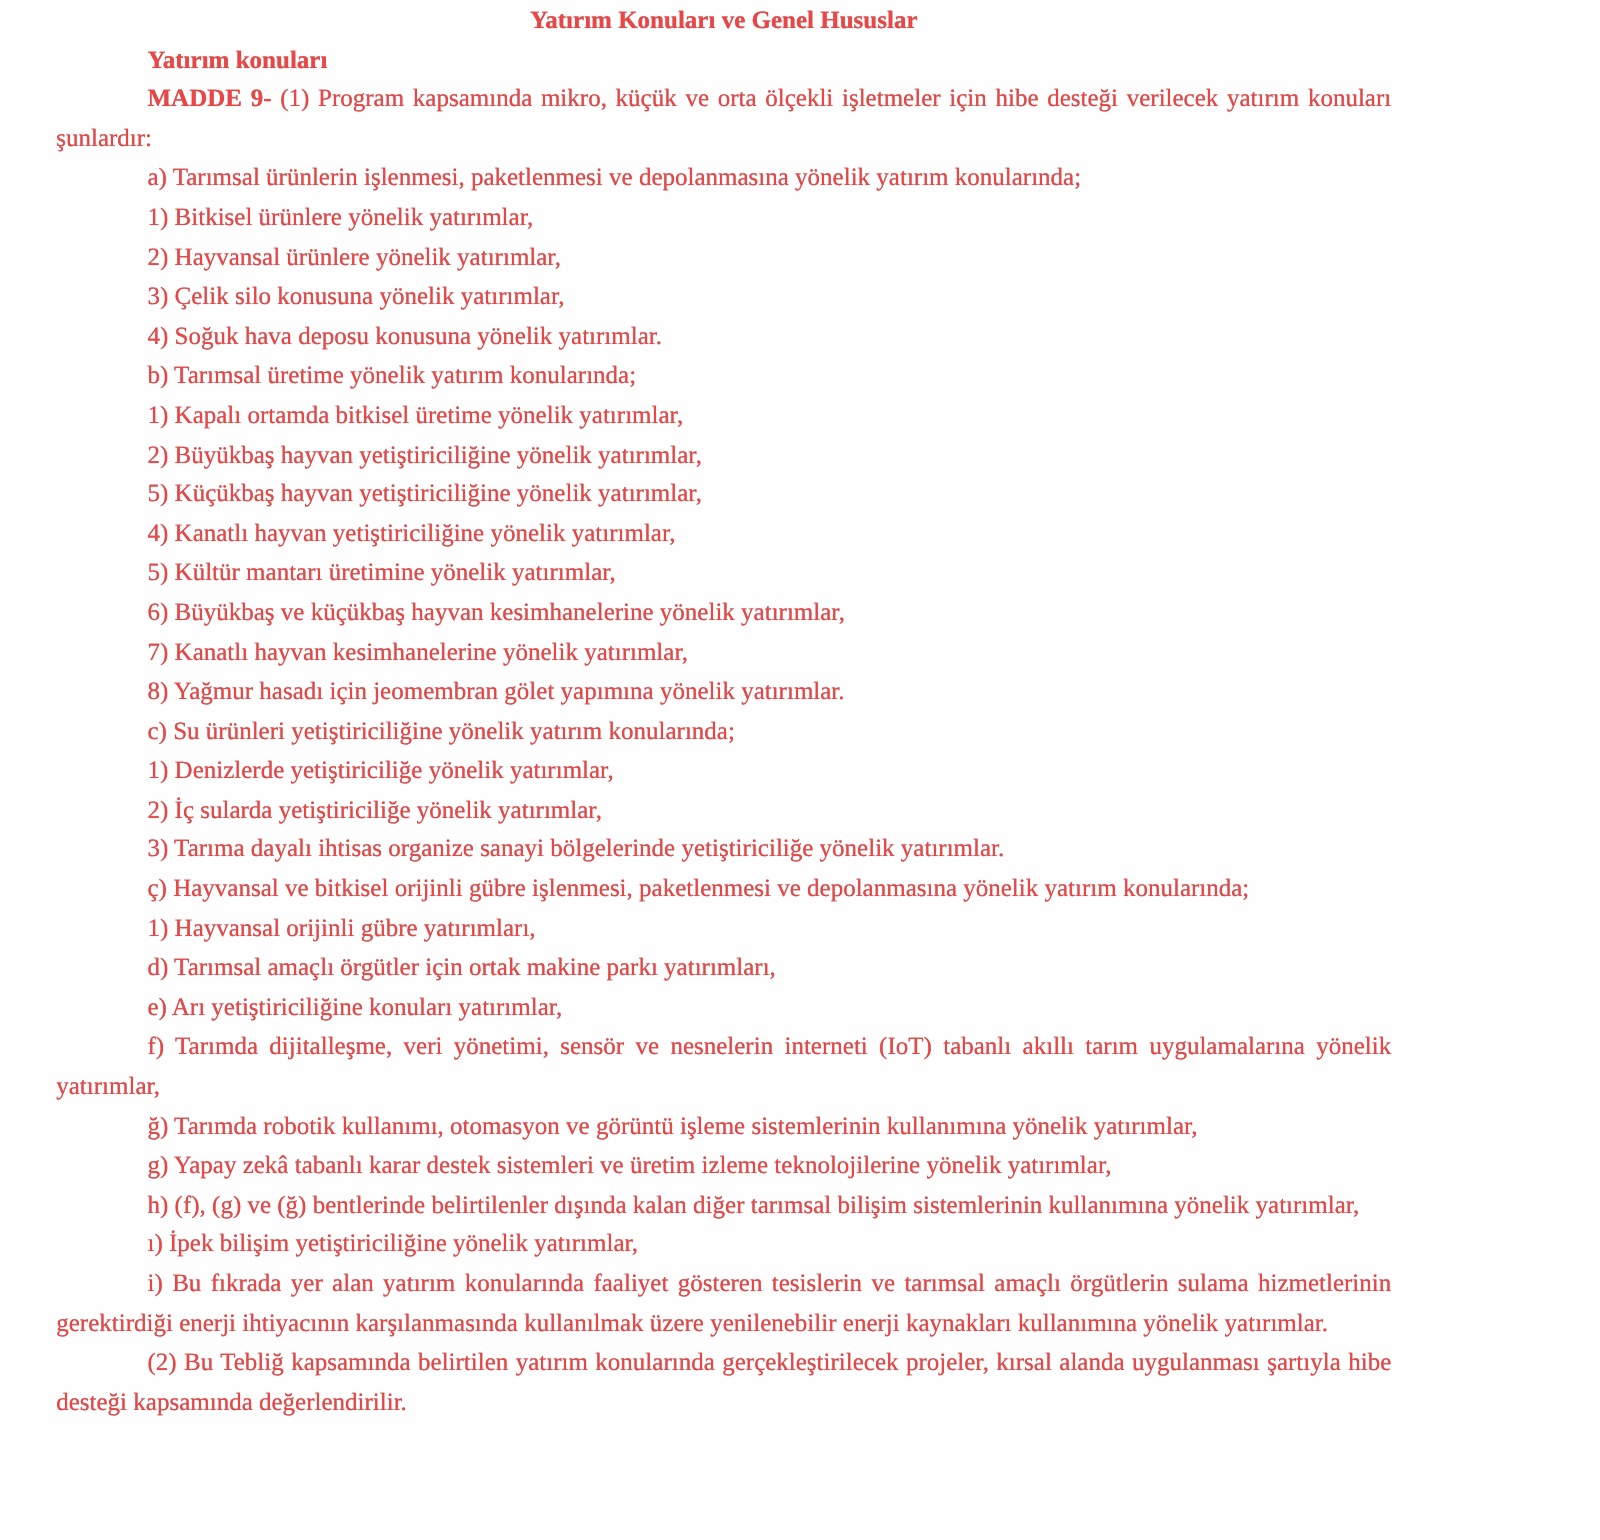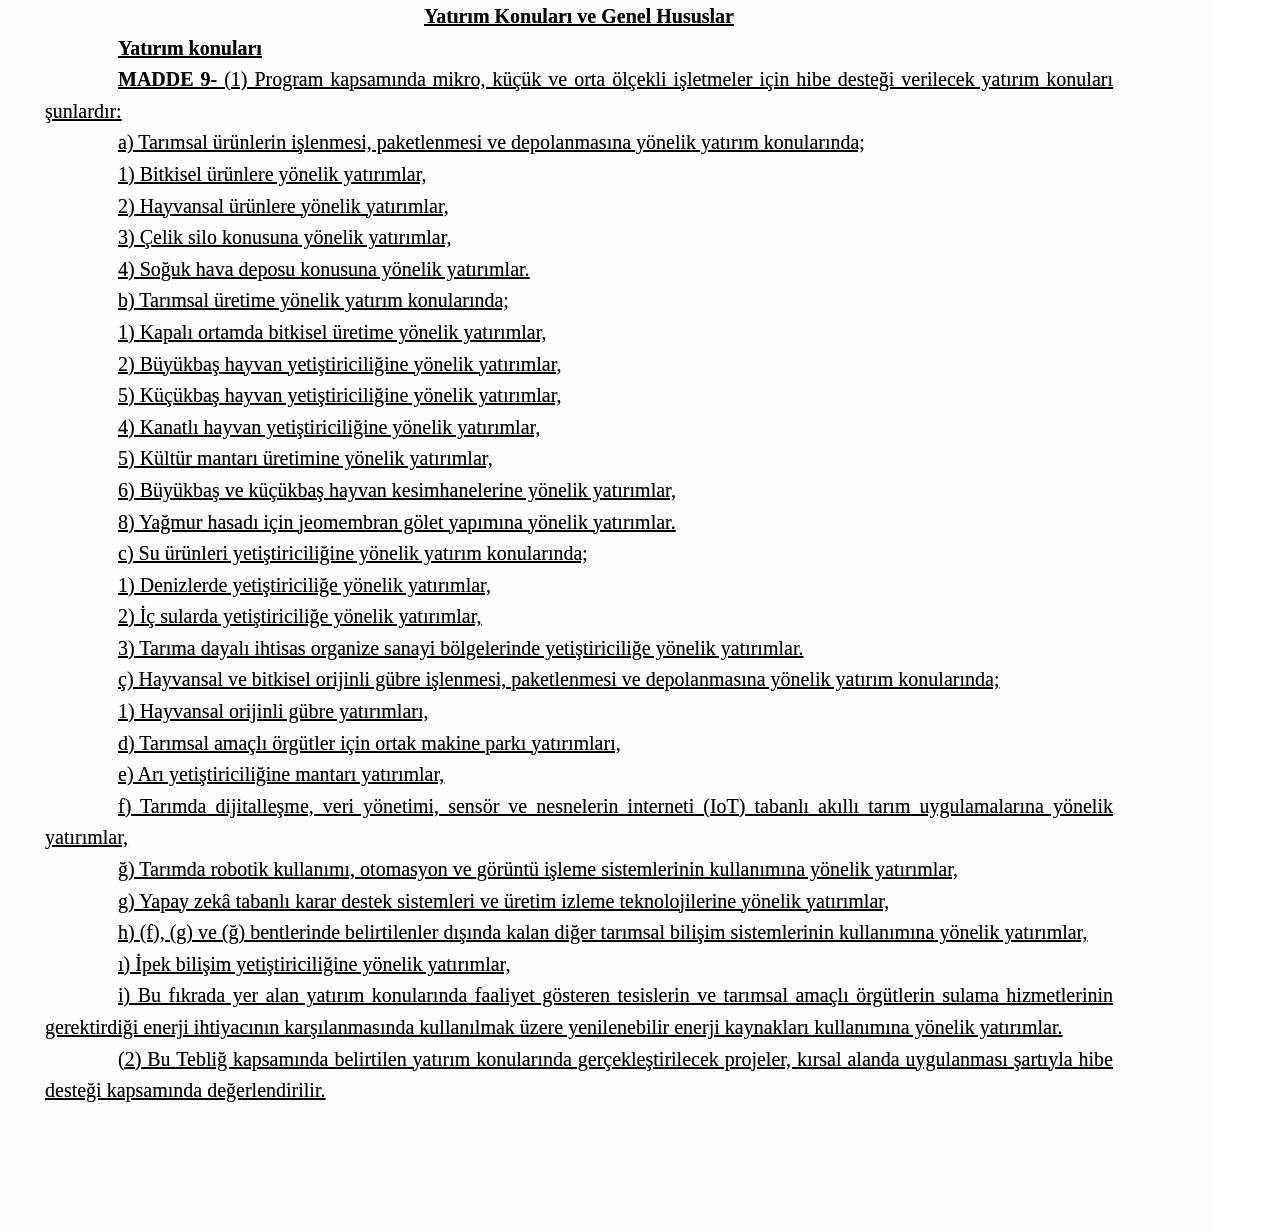--- a/index.html
+++ b/index.html
@@ -4,29 +4,28 @@
 <style>
   * { box-sizing: border-box; }
   html, body { margin: 0; padding: 0; background: #ffffff; }
 
   .page {
     position: relative;
     width: 1212px;
     height: 1232px;
     margin: 0;
     background: #fffefe;
-    color: #000000;
+    color: #ef4444;
     font-family: "Liberation Serif", "DejaVu Serif", serif;
     font-size: 20px;
     line-height: 31.6px;
     padding: 1px 99px 0 45px;
     overflow: hidden;
     
     text-shadow: 0 0 0.6px rgba(25, 25, 25, 0.55);
-    text-decoration: underline;
   }
 
   .doc-title {
     font-weight: bold;
     text-align: center;
     margin: 0;
   }
 
   .section-heading {
     font-weight: bold;
@@ -59,29 +58,30 @@
       <p class="para">2) Hayvansal ürünlere yönelik yatırımlar,</p>
       <p class="para">3) Çelik silo konusuna yönelik yatırımlar,</p>
       <p class="para">4) Soğuk hava deposu konusuna yönelik yatırımlar.</p>
       <p class="para">b) Tarımsal üretime yönelik yatırım konularında;</p>
       <p class="para">1) Kapalı ortamda bitkisel üretime yönelik yatırımlar,</p>
       <p class="para">2) Büyükbaş hayvan yetiştiriciliğine yönelik yatırımlar,</p>
       <p class="para">5) Küçükbaş hayvan yetiştiriciliğine yönelik yatırımlar,</p>
       <p class="para">4) Kanatlı hayvan yetiştiriciliğine yönelik yatırımlar,</p>
       <p class="para">5) Kültür mantarı üretimine yönelik yatırımlar,</p>
       <p class="para">6) Büyükbaş ve küçükbaş hayvan kesimhanelerine yönelik yatırımlar,</p>
+      <p class="para">7) Kanatlı hayvan kesimhanelerine yönelik yatırımlar,</p>
       <p class="para">8) Yağmur hasadı için jeomembran gölet yapımına yönelik yatırımlar.</p>
       <p class="para">c) Su ürünleri yetiştiriciliğine yönelik yatırım konularında;</p>
       <p class="para">1) Denizlerde yetiştiriciliğe yönelik yatırımlar,</p>
       <p class="para">2) İç sularda yetiştiriciliğe yönelik yatırımlar,</p>
       <p class="para">3) Tarıma dayalı ihtisas organize sanayi bölgelerinde yetiştiriciliğe yönelik yatırımlar.</p>
       <p class="para">ç) Hayvansal ve bitkisel orijinli gübre işlenmesi, paketlenmesi ve depolanmasına yönelik yatırım konularında;</p>
       <p class="para">1) Hayvansal orijinli gübre yatırımları,</p>
       <p class="para">d) Tarımsal amaçlı örgütler için ortak makine parkı yatırımları,</p>
-      <p class="para">e) Arı yetiştiriciliğine mantarı yatırımlar,</p>
+      <p class="para">e) Arı yetiştiriciliğine konuları yatırımlar,</p>
       <p class="para">f) Tarımda dijitalleşme, veri yönetimi, sensör ve nesnelerin interneti (IoT) tabanlı akıllı tarım uygulamalarına yönelik yatırımlar,</p>
       <p class="para">ğ) Tarımda robotik kullanımı, otomasyon ve görüntü işleme sistemlerinin kullanımına yönelik yatırımlar,</p>
       <p class="para">g) Yapay zekâ tabanlı karar destek sistemleri ve üretim izleme teknolojilerine yönelik yatırımlar,</p>
       <p class="para">h) (f), (g) ve (ğ) bentlerinde belirtilenler dışında kalan diğer tarımsal bilişim sistemlerinin kullanımına yönelik yatırımlar,</p>
       <p class="para">ı) İpek bilişim yetiştiriciliğine yönelik yatırımlar,</p>
       <p class="para">i) Bu fıkrada yer alan yatırım konularında faaliyet gösteren tesislerin ve tarımsal amaçlı örgütlerin sulama hizmetlerinin gerektirdiği enerji ihtiyacının karşılanmasında kullanılmak üzere yenilenebilir enerji kaynakları kullanımına yönelik yatırımlar.</p>
       <p class="para">(2) Bu Tebliğ kapsamında belirtilen yatırım konularında gerçekleştirilecek projeler, kırsal alanda uygulanması şartıyla hibe desteği kapsamında değerlendirilir.</p>
     </div>
 
 </div>

